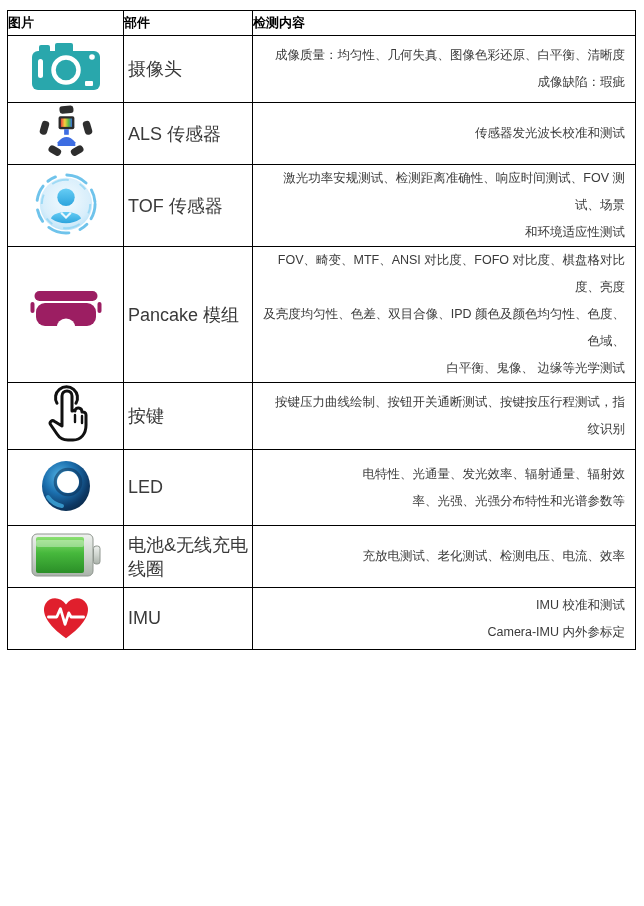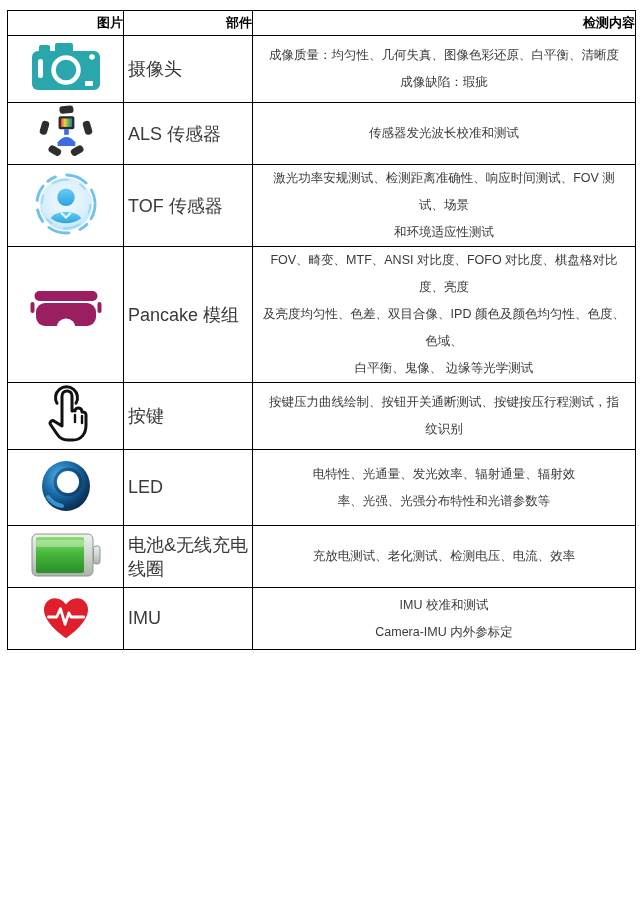--- a/index.html
+++ b/index.html
@@ -1,23 +1,23 @@
 <!DOCTYPE html>
 <html><head>
 <meta charset="utf-8">
 <style>
   html,body{margin:0;padding:0;}
   body{background:#ffffff;font-family:"Liberation Sans","DejaVu Sans",sans-serif;}
   .page{width:644px;height:906px;background:#fff;overflow:hidden;}
   table.spec{border-collapse:collapse;table-layout:fixed;width:628px;margin:10px 9px 0 7px;}
   table.spec th,table.spec td{border:1px solid #000;overflow:hidden;}
-  th{font-size:13px;font-weight:bold;color:#000;text-align:right;padding:0;margin-top:43px;}
+  th{font-size:13px;font-weight:bold;color:#000;text-align:left;padding:0;margin-top:43px;}
   td.c-icon{text-align:center;vertical-align:middle;padding:0;}
   td.c-comp{font-size:18px;color:#3a3a3a;text-align:left;vertical-align:middle;padding:0 4px;}
-  td.c-content{font-size:12.5px;color:#3a3a3a;text-align:center;vertical-align:middle;
+  td.c-content{font-size:12.5px;color:#3a3a3a;text-align:right;vertical-align:middle;
                padding:0 10px;line-height:27px;white-space:pre-line;}
   .icw{display:inline-block;line-height:0;}
   svg{display:inline-block;}
 </style>
 </head>
 <body>
 
 <div class="page">
 <table class="spec">
   <colgroup>

